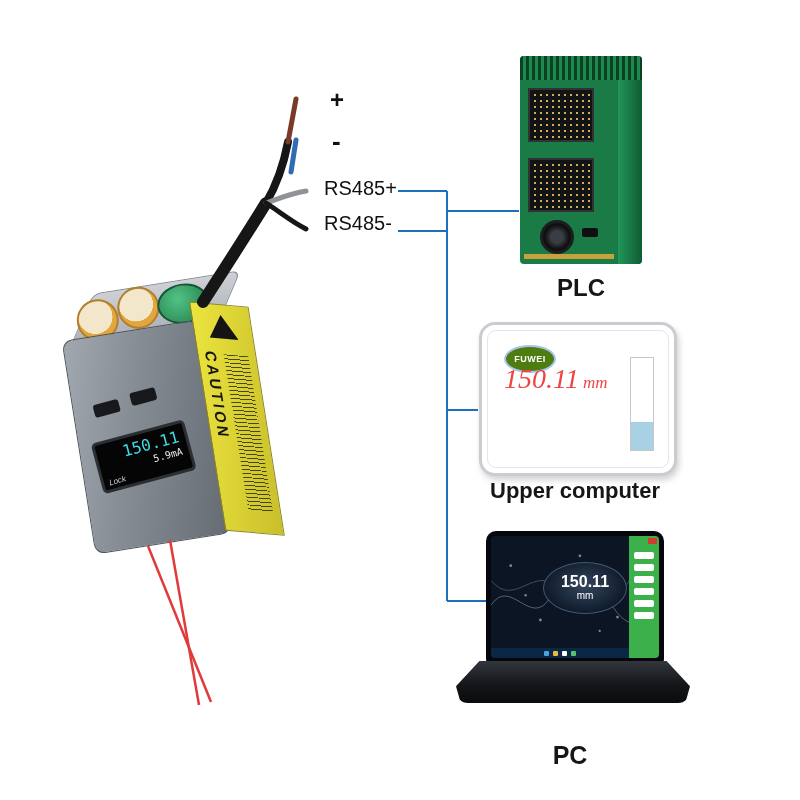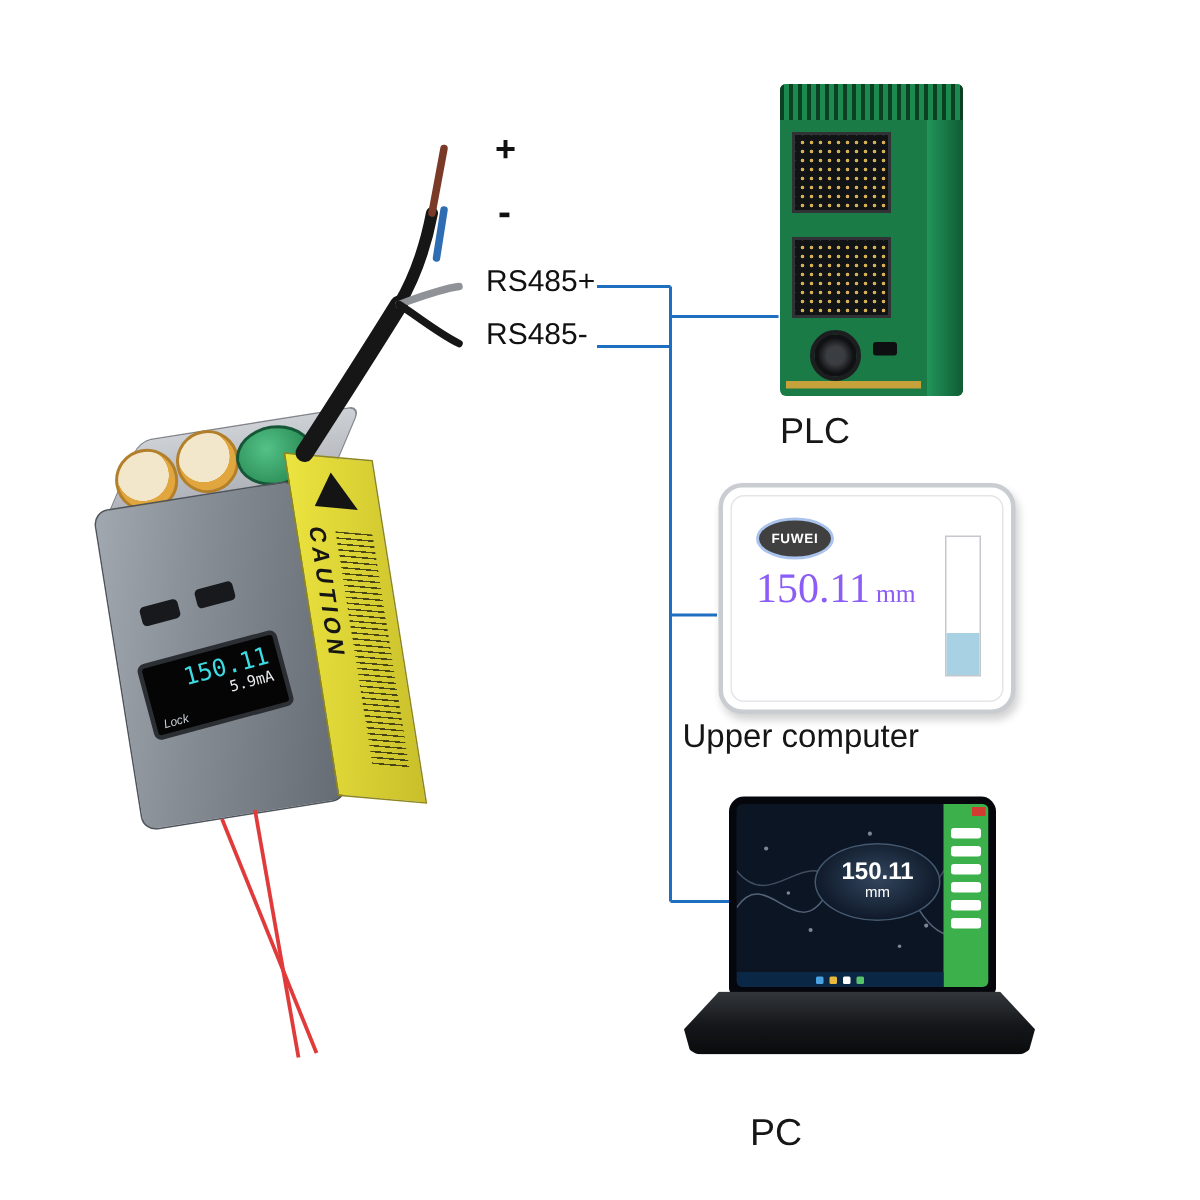--- a/index.html
+++ b/index.html
@@ -10,21 +10,21 @@
   .lines-svg{position:absolute;left:0;top:0;width:800px;height:800px;z-index:3;pointer-events:none;}
 
   
   .wire-label{position:absolute;z-index:5;color:#111;}
   .wl-plus{left:330px;top:86px;font-size:24px;font-weight:700;}
   .wl-minus{left:332px;top:126px;font-size:26px;font-weight:700;}
   .wl-rsp{left:324px;top:177px;font-size:20px;}
   .wl-rsm{left:324px;top:212px;font-size:20px;}
 
   
-  .caption{position:absolute;z-index:5;text-align:left;color:#161616;}
+  .caption{position:absolute;z-index:5;text-align:center;color:#161616;font-weight:bold;}
   .cap-plc{left:520px;top:274px;width:122px;font-size:24px;}
   .cap-uc{left:455px;top:478px;width:240px;font-size:22px;}
   .cap-pc{left:500px;top:722px;width:140px;font-size:25px;margin-top:19px;}
 
   
   .sensor{position:absolute;left:50px;top:280px;width:230px;height:290px;transform:rotate(-9deg);z-index:2;}
   .s-top{position:absolute;left:46px;top:4px;width:148px;height:56px;
          background:linear-gradient(#cdd1d6,#a7abb1);transform:skewX(-32deg);
          border-radius:8px;border:1px solid #83878d;}
   .s-roller{position:absolute;width:38px;height:38px;border-radius:50%;
@@ -69,24 +69,24 @@
   .plc-circle{position:absolute;left:20px;top:164px;width:28px;height:28px;border-radius:50%;
               background:radial-gradient(circle,#3a3d41 0 30%,#101113 60%);border:3px solid #1c1e20;}
   .plc-usb{position:absolute;left:62px;top:172px;width:16px;height:9px;background:#0e0f10;border-radius:2px;}
   .plc-gold{position:absolute;left:4px;right:28px;bottom:5px;height:5px;background:#c7a23b;}
 
   
   .monitor{position:absolute;left:479px;top:322px;width:192px;height:148px;background:#fff;
            border:3px solid #c9ccd0;border-radius:16px;box-shadow:2px 4px 6px rgba(0,0,0,.18);z-index:4;}
   .mon-screen{position:absolute;inset:5px;border:1px solid #e3e5e8;border-radius:9px;}
   .mon-logo{position:absolute;left:16px;top:14px;width:48px;height:24px;border-radius:50%;
-            background:#404040;border:2px solid #a9c3ec;color:#fff;font-size:9px;font-weight:700;
+            background:#4d7c0f;border:2px solid #a9c3ec;color:#fff;font-size:9px;font-weight:700;
             display:flex;align-items:center;justify-content:center;letter-spacing:.5px;}
-  .mon-read{position:absolute;left:16px;top:46px;font-family:"Liberation Serif",serif;
-            font-size:28px;color:#8b5cf6;}
+  .mon-read{position:absolute;left:16px;top:32px;font-family:"Liberation Serif",serif;
+            font-size:28px;color:#ef4444;font-style:italic;}
   .mon-unit{font-size:17px;margin-left:4px;}
   .mon-scroll{position:absolute;right:14px;top:26px;width:24px;height:94px;border:1px solid #c4c8cc;
               background:#fff;display:flex;flex-direction:column;justify-content:flex-end;box-sizing:border-box;}
   .mon-scroll-fill{height:28px;background:#a8d2e4;}
 
   
   .laptop{position:absolute;left:456px;top:531px;width:234px;height:186px;z-index:4;}
   .lt-screen{position:absolute;left:30px;top:0;width:178px;height:132px;background:#05070c;
              border-radius:10px 10px 4px 4px;padding:5px;box-sizing:border-box;}
   .lt-display{position:relative;width:100%;height:100%;background:#0c1524;overflow:hidden;border-radius:4px;}

